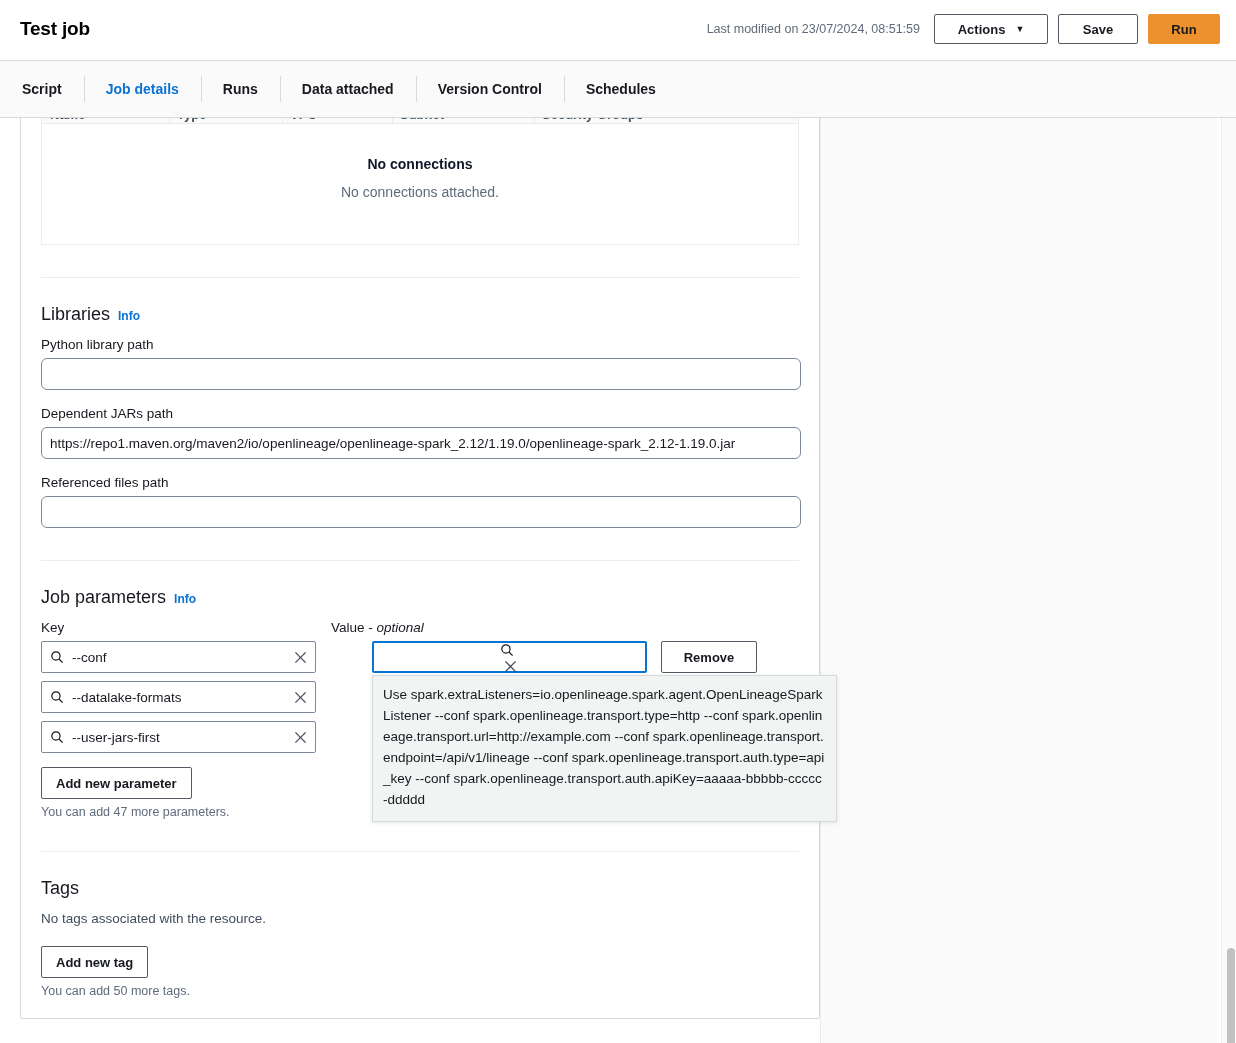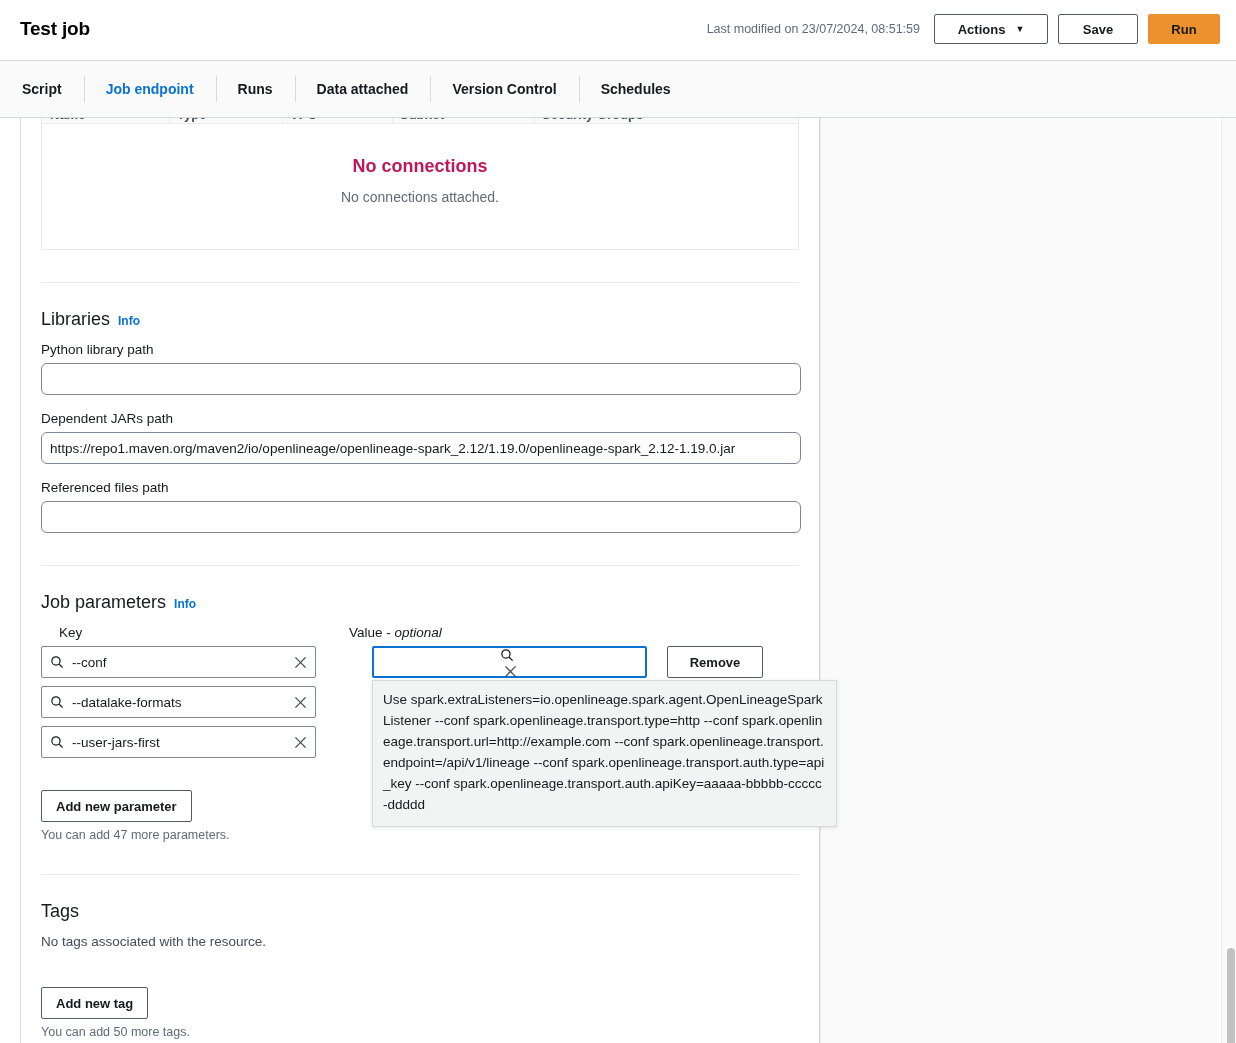--- a/index.html
+++ b/index.html
@@ -116,21 +116,21 @@
   }
   .th-name { width: 127px; }
   .th-type { width: 113px; }
   .th-vpc { width: 110px; }
   .th-subnet { width: 142px; }
   .th-sg { width: 200px; }
   .conn-empty {
     padding: 32px 0 44px 0; text-align: center; background: #ffffff;
   }
   .conn-empty .empty-title {
-    font-size: 18px; font-weight: bold; color: #be185d; margin-bottom: 12px;
+    font-size: 14px; font-weight: bold; color: #0f172a; margin-bottom: 12px;
   }
   .conn-empty .empty-sub { font-size: 14px; color: #5f6b7a; }
 
   
   .divider {
     height: 1px; background: #e9ebed; margin: 32px 0 0 0;
   }
 
   
   .section { padding-top: 26px; }
@@ -150,21 +150,21 @@
     width: 760px; height: 32px;
     border: 1px solid #7d8998; border-radius: 6px;
     background: #ffffff; padding: 0 8px;
     font-family: "Liberation Sans", sans-serif;
     font-size: 13.5px; color: #16191f;
   }
 
   
   .params-grid { position: relative; }
   .col-heads { display: flex; margin-bottom: 6px; }
-  .col-head-key { width: 290px; font-size: 13.5px; color: #16191f; margin-left: 18px; }
+  .col-head-key { width: 290px; font-size: 13.5px; color: #16191f; }
   .col-head-val { font-size: 13.5px; color: #16191f; }
   .col-head-val em { font-style: italic; }
 
   .param-row {
     display: flex; align-items: center; gap: 0; margin-bottom: 8px;
   }
   .search-input {
     position: relative;
     width: 275px; height: 32px;
     border: 1px solid #7d8998; border-radius: 2px;
@@ -181,41 +181,41 @@
     content: ""; display: inline-block; width: 1px; height: 15px;
     background: #16191f; vertical-align: -3px; margin-left: 1px;
   }
   .clear-x {
     flex: 0 0 auto; width: 18px; height: 18px; cursor: pointer;
     display: flex; align-items: center; justify-content: center;
   }
   .val-wrap { position: relative; margin-left: 56px; }
   .val-input { width: 275px; }
   .btn-remove {
-    margin-left: 20px; width: 96px; height: 32px;
+    margin-left: 14px; width: 96px; height: 32px;
     border: 1px solid #545b64; border-radius: 2px; background: #ffffff;
     font-family: "Liberation Sans", sans-serif;
     font-size: 13px; font-weight: bold; color: #16191f; cursor: pointer;
   }
 
   
   .suggest {
     position: absolute; left: 0; top: 34px; width: 465px;
     background: #f2f3f3;
     border: 1px solid #d5dbdb;
     padding: 9px 10px 10px 10px;
     font-size: 13.5px; color: #16191f; line-height: 1.55;
     word-break: break-all;
     z-index: 30;
     box-shadow: 0 1px 4px rgba(0,0,0,0.10);
     cursor: pointer;
   }
 
   .btn-add {
-    margin-top: 24px; height: 32px; padding: 0 14px;
+    margin-top: 6px; height: 32px; padding: 0 14px;
     border: 1px solid #545b64; border-radius: 2px; background: #ffffff;
     font-family: "Liberation Sans", sans-serif;
     font-size: 13px; font-weight: bold; color: #16191f; cursor: pointer;
   }
   .hint { font-size: 12.5px; color: #5f6b7a; margin-top: 6px; }
 
   
   .tags-empty { font-size: 13.5px; color: #414d5c; margin: 10px 0 14px 0; }
 
   
@@ -241,21 +241,21 @@
       <span>Actions</span>
       <span class="caret">▼</span>
     </button>
     <button class="btn btn-save">Save</button>
     <button class="btn btn-run">Run</button>
   </div>
 </div>
 
 <div class="tabbar">
   <div class="tab">Script</div>
-  <div class="tab active">Job endpoint</div>
+  <div class="tab active">Job details</div>
   <div class="tab">Runs</div>
   <div class="tab">Data attached</div>
   <div class="tab">Version Control</div>
   <div class="tab">Schedules</div>
 </div>
 
 <div class="viewport">
 
   <div class="right-pane"></div>
 

